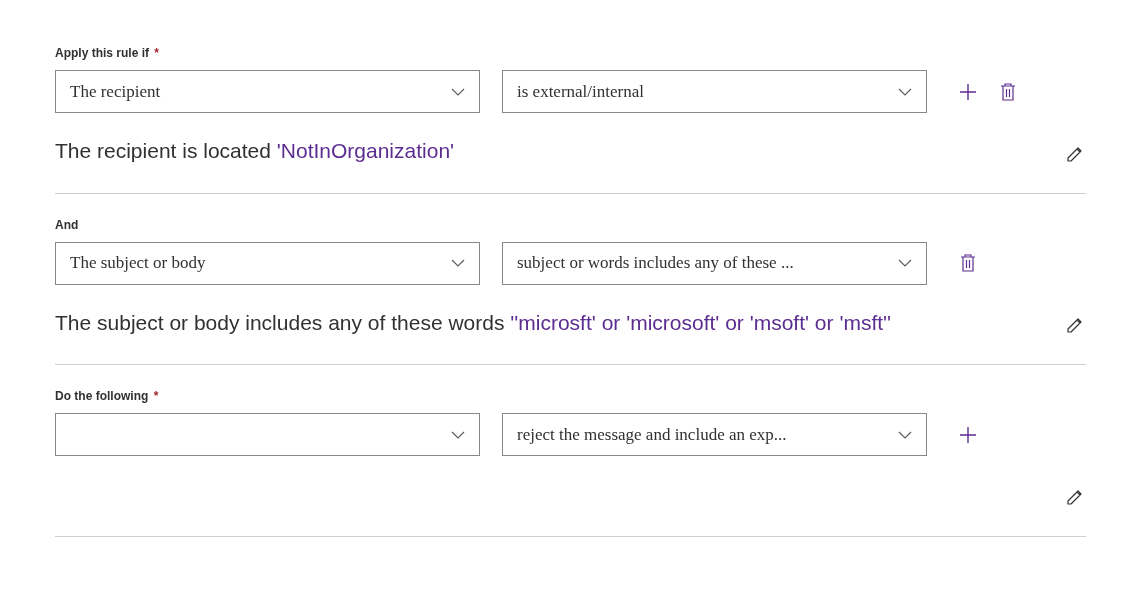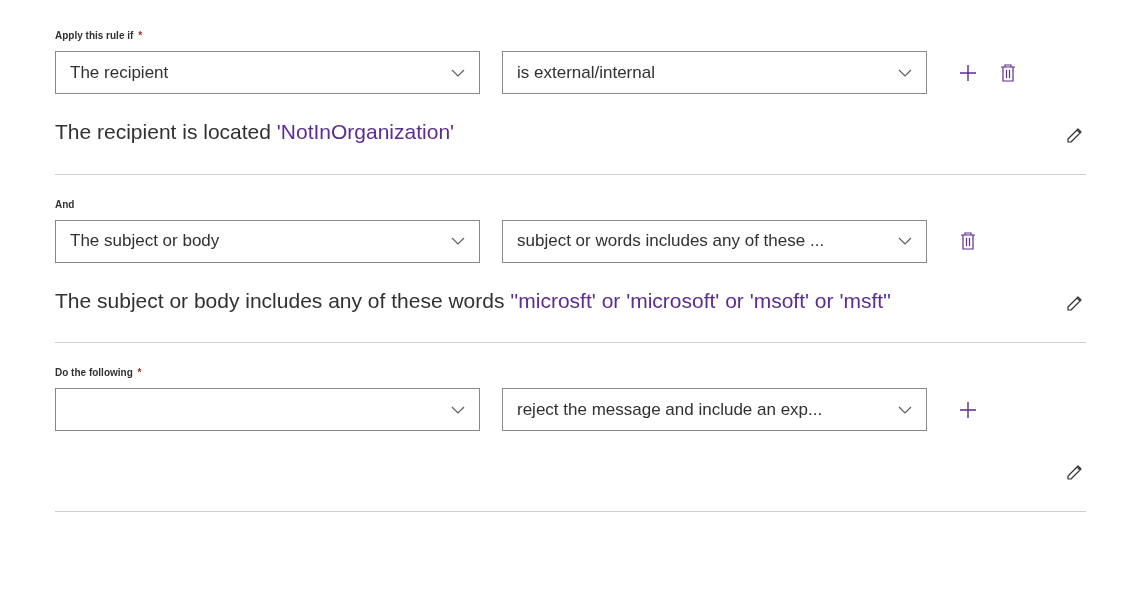--- a/index.html
+++ b/index.html
@@ -8,29 +8,31 @@
     padding: 30px 55px;
     font-family: "Segoe UI", -apple-system, BlinkMacSystemFont, sans-serif;
     font-size: 16px;
     color: #323130;
     background: #fff;
     width: 1141px;
   }
   .section { margin-bottom: 0; }
   .section-label {
     font-weight: 600;
-    font-size: 10px;
+    font-size: 12px;
     margin-bottom: 10px;
     color: #323130;
+    margin-top: 16px;
   }
   .req { color: #a4262c; font-weight: 600; margin-left: 2px; }
   .row {
     display: flex;
     align-items: center;
     gap: 22px;
+    font-family: Liberation Serif, serif;
   }
   .select {
     position: relative;
     flex: 0 0 auto;
     width: 425px;
     height: 43px;
     border: 1px solid #8a8886;
     background: #fff;
     display: flex;
     align-items: center;

